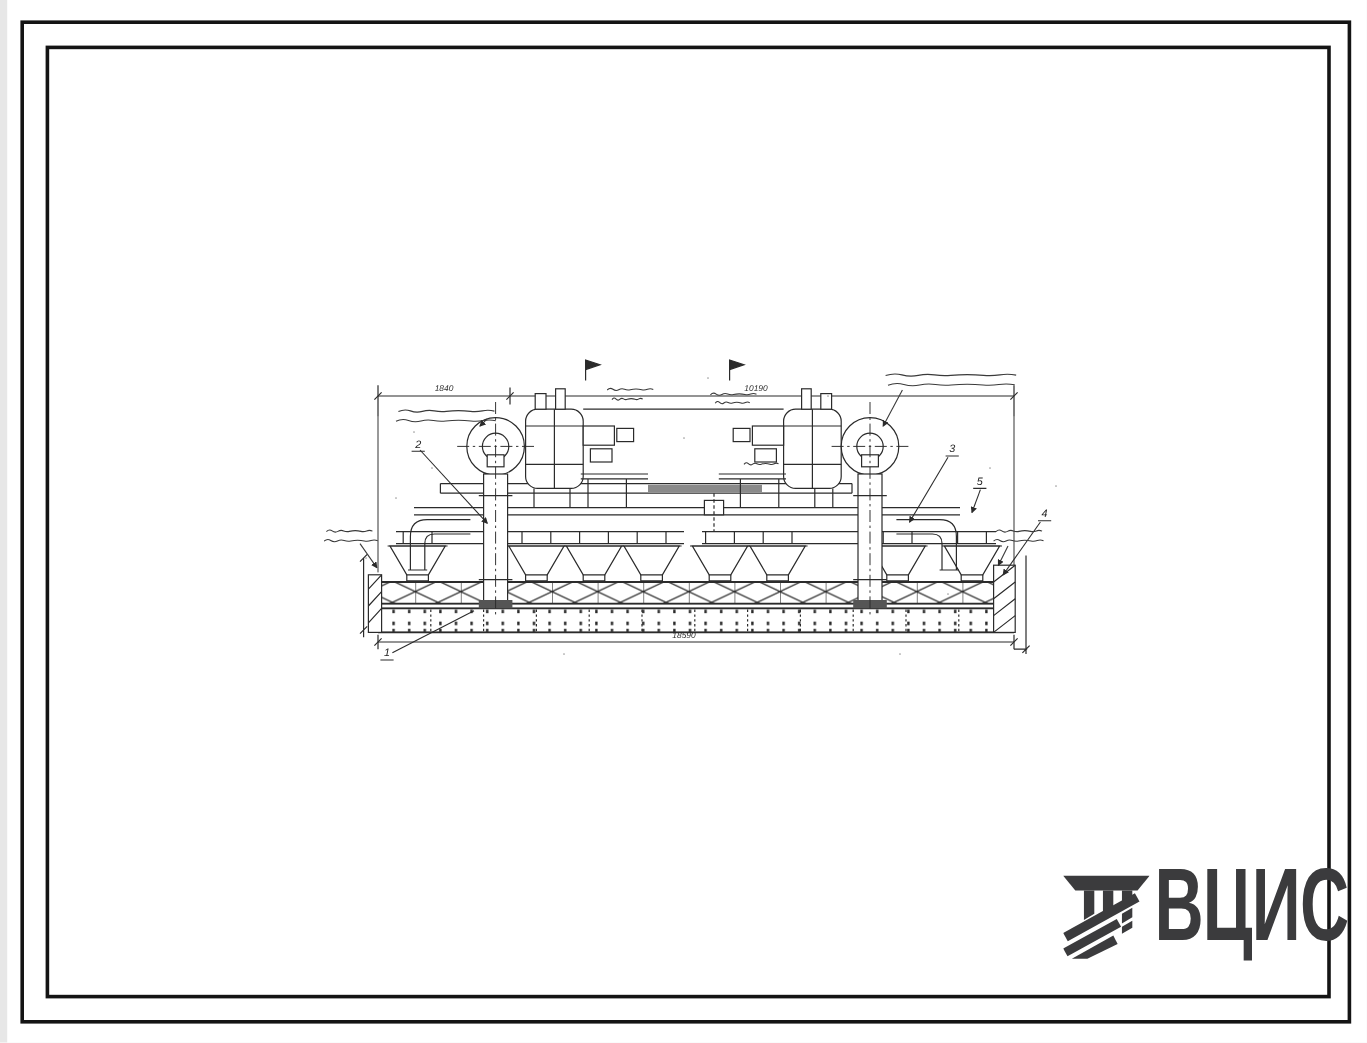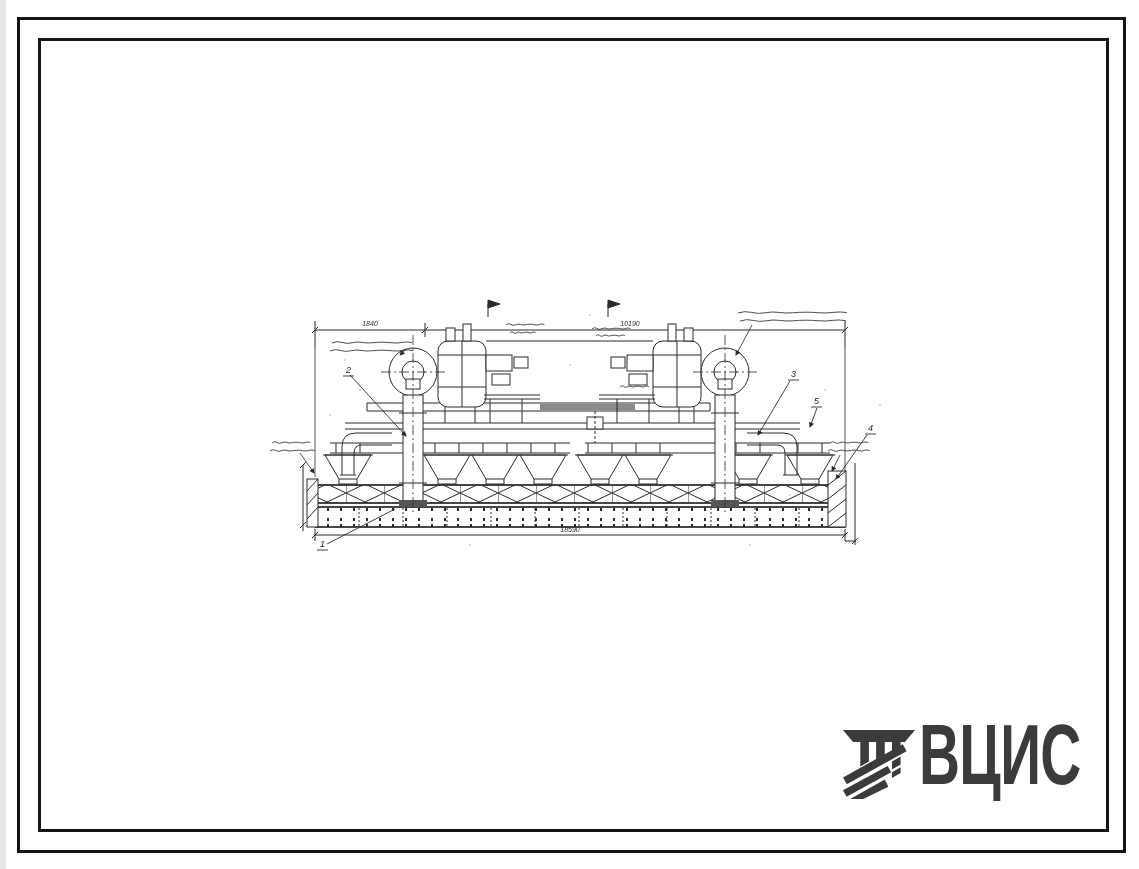--- a/index.html
+++ b/index.html
@@ -7,21 +7,21 @@
     position:relative;width:1139px;height:869px;background:#ffffff;
     font-family:"Liberation Sans",sans-serif;overflow:hidden;
   }
   .edge-strip{position:absolute;left:0;top:0;width:6px;height:100%;
     background:#e7e7e7;}
   .outer-frame{position:absolute;left:17px;top:17px;width:1109px;height:836px;
     border:3px solid #141414;box-sizing:border-box;}
   .inner-frame{position:absolute;left:38px;top:38px;width:1071px;height:794px;
     border:3px solid #141414;box-sizing:border-box;}
   .drawing-svg{position:absolute;left:270px;top:295px;}
-  .logo{position:absolute;left:843px;top:718px;width:250px;height:100px;}
+  .logo{position:absolute;left:886px;top:718px;width:250px;height:100px;}
   .logo-icon{position:absolute;left:0;top:8px;}
   .logo-text{
     position:absolute;left:76px;top:-7px;
     font-size:86px;font-weight:bold;line-height:1;
     letter-spacing:-1px;color:#3b3b3d;
     transform:scaleX(0.66);transform-origin:left top;
     white-space:nowrap;
   }
   svg text{font-family:"Liberation Sans",sans-serif;}
   .dimtxt{font-size:7px;font-style:italic;fill:#2b2b2b;}

